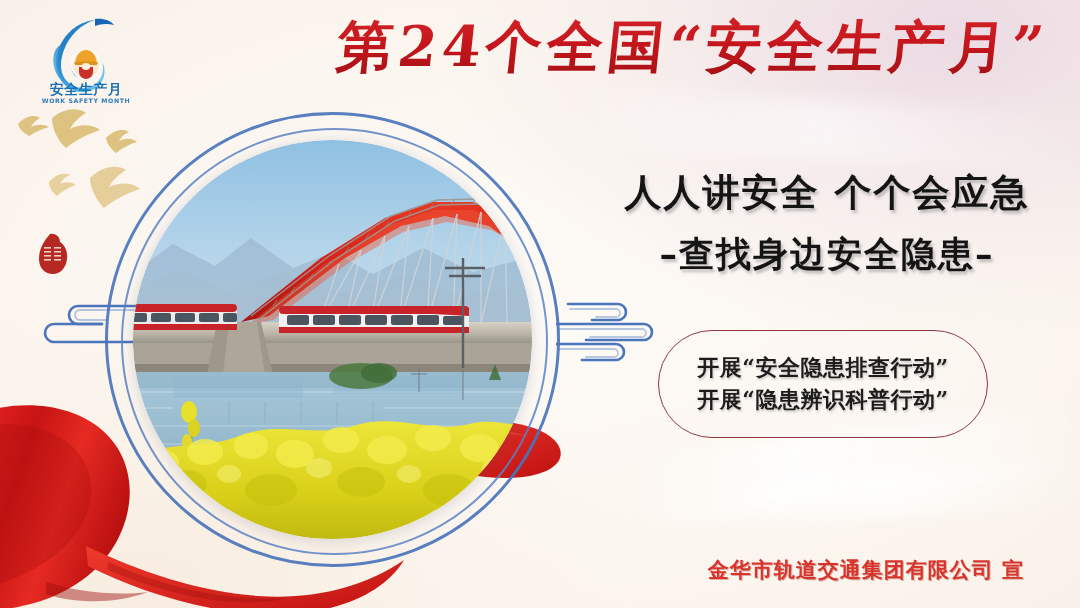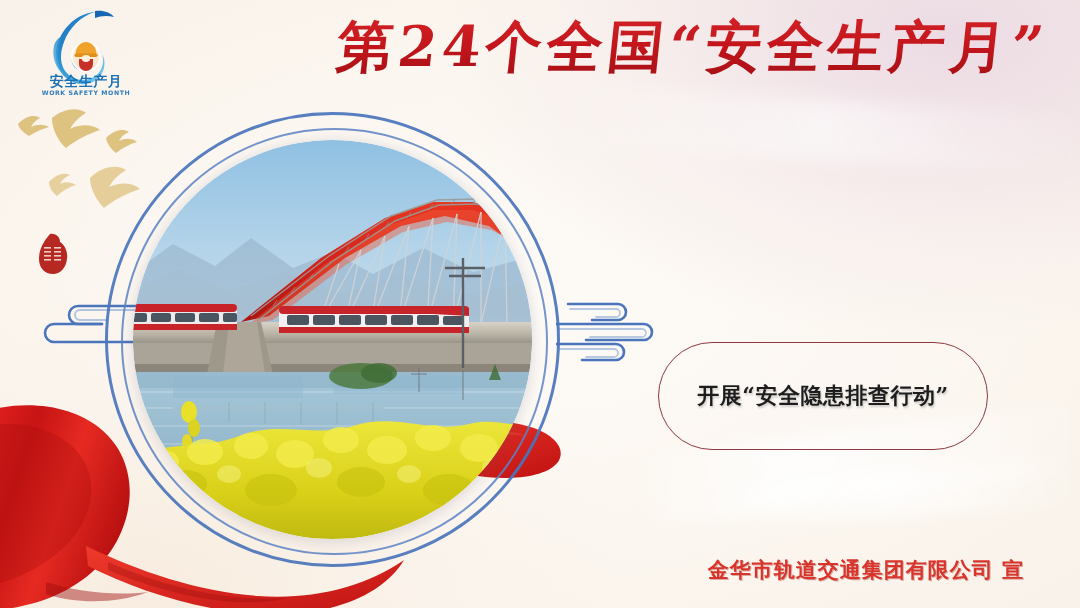--- a/index.html
+++ b/index.html
@@ -22,21 +22,21 @@
     background:linear-gradient(100deg,rgba(255,255,255,0) 0%,rgba(255,255,255,.85) 35%,rgba(255,255,255,0) 100%);
     transform:rotate(-7deg);filter:blur(6px);}
   .mist-b{left:700px;top:470px;width:380px;height:46px;
     background:linear-gradient(95deg,rgba(255,255,255,0) 0%,rgba(255,255,255,.7) 50%,rgba(255,255,255,0) 100%);
     transform:rotate(-4deg);filter:blur(7px);}
   .mist-c{left:560px;top:100px;width:520px;height:60px;
     background:linear-gradient(85deg,rgba(255,255,255,0) 0%,rgba(255,255,255,.55) 50%,rgba(255,255,255,0) 100%);
     transform:rotate(3deg);filter:blur(8px);}
 
   
-  .logo{position:absolute;left:33px;top:6px;width:106px;height:92px;}
+  .logo{position:absolute;left:33px;top:14px;width:106px;height:92px;}
   .logo svg{display:block;}
 
   
   .title{
     position:absolute;left:320px;top:8px;width:745px;height:80px;
     display:flex;align-items:center;justify-content:center;
     font-family:"DejaVu Serif","Liberation Serif",serif;
     font-size:56px;font-weight:700;letter-spacing:5px;white-space:nowrap;
     color:#c4161c;
     background:linear-gradient(180deg,#d4252a 0%,#c4161c 45%,#9e0f14 100%);
@@ -74,21 +74,21 @@
   .slogan-line{
     font-family:"DejaVu Serif","Liberation Serif",serif;
     font-weight:700;color:#141414;white-space:nowrap;
     text-shadow:2px 3px 3px rgba(120,120,120,.45);
   }
   .slogan-1{font-size:37px;letter-spacing:2px;}
   .slogan-2{font-size:35px;letter-spacing:2px;margin-top:13px;}
 
   
   .pill{
-    position:absolute;left:658px;top:342px;width:328px;height:106px;
+    position:absolute;left:658px;top:330px;width:328px;height:106px;
     border:1.6px solid #8c3a3f;border-radius:54px;
     display:flex;flex-direction:column;align-items:center;justify-content:center;
     background:rgba(255,255,255,.10);
   }
   .pill-line{
     font-family:"DejaVu Serif","Liberation Serif",serif;
     font-size:22px;font-weight:700;color:#1c1c1c;white-space:nowrap;
     line-height:1.44;letter-spacing:.5px;
     text-shadow:1px 2px 2px rgba(140,140,140,.4);
   }
@@ -412,20 +412,25 @@
             <ellipse cx="96" cy="334" rx="12" ry="9"></ellipse>
               <ellipse cx="186" cy="328" rx="13" ry="10"></ellipse>
             <ellipse cx="276" cy="334" rx="12" ry="9"></ellipse>
               <ellipse cx="362" cy="328" rx="13" ry="10"></ellipse>
           </g>
         </g>
       </svg>
     </div>
   </div>
 
+  <div class="slogan">
+    <div class="slogan-line slogan-1">人人讲安全 个个会应急</div>
+    <div class="slogan-line slogan-2">–查找身边安全隐患–</div>
+  </div>
 
   <div class="pill">
     <div class="pill-line">开展“安全隐患排查行动”</div>
+    <div class="pill-line">开展“隐患辨识科普行动”</div>
   </div>
 
   <div class="footer">金华市轨道交通集团有限公司  宣</div>
 
 </div>
 
 </body></html>

